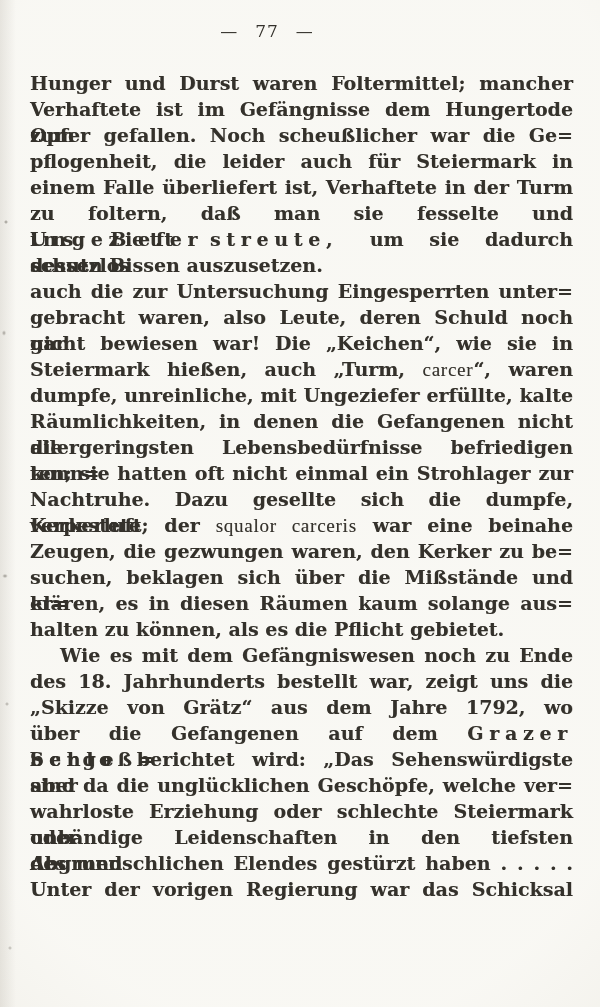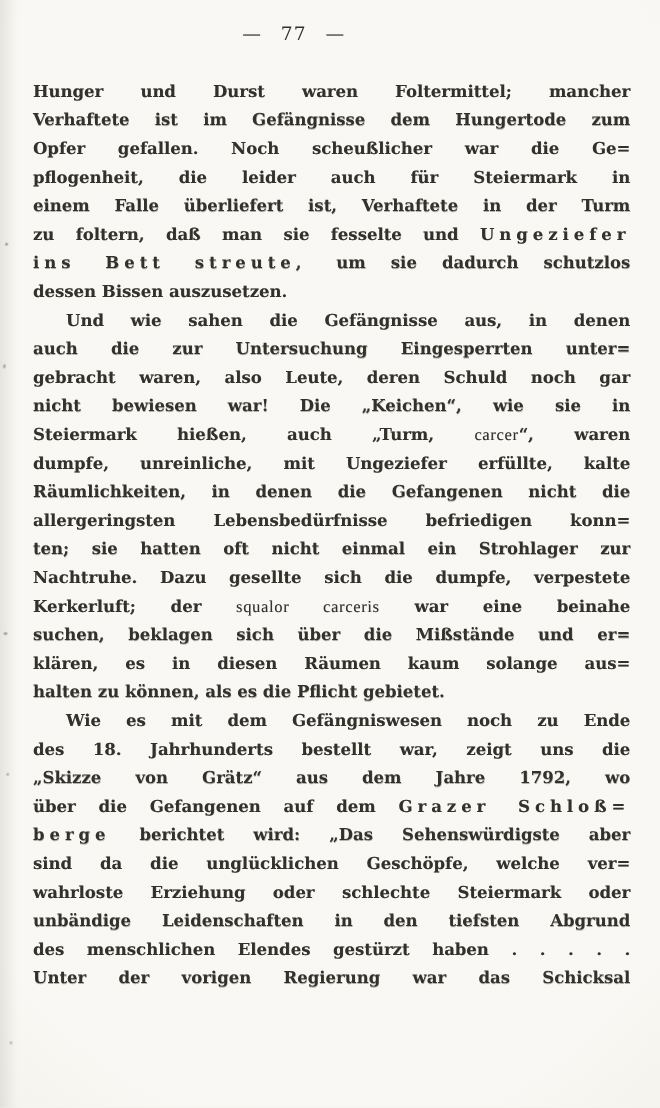--- a/index.html
+++ b/index.html
@@ -42,21 +42,21 @@
     color: var(--ink);
     letter-spacing: 1px;
   }
   .header .pgnum { font-weight: 500; }
   .text-block {
     position: absolute;
     top: 70px;
     left: 30px;
     width: 543px;
     color: var(--ink);
-    font-size: 15px;
+    font-size: 19px;
     font-weight: bold;
     text-shadow: 0.3px 0.3px 0 rgba(52,49,43,.35);
   }
   .line {
     height: 26px;
     line-height: 26px;
     white-space: nowrap;
     text-align: justify;
     text-align-last: justify;
     white-space: normal;
@@ -85,31 +85,31 @@
   </div>
   <div class="text-block">
       <div class="line"><span class="seg seg-fraktur">Hunger und Durst waren Foltermittel; mancher</span></div>
       <div class="line"><span class="seg seg-fraktur">Verhaftete ist im Gefängnisse dem Hungertode zum</span></div>
       <div class="line"><span class="seg seg-fraktur">Opfer gefallen. Noch scheußlicher war die Ge=</span></div>
       <div class="line"><span class="seg seg-fraktur">pflogenheit, die leider auch für Steiermark in</span></div>
       <div class="line"><span class="seg seg-fraktur">einem Falle überliefert ist, Verhaftete in der Turm</span></div>
       <div class="line"><span class="seg seg-fraktur">zu foltern, daß man sie fesselte und </span><span class="seg seg-spaced">Ungeziefer</span></div>
       <div class="line"><span class="seg seg-spaced">ins Bett streute, </span><span class="seg seg-fraktur">um sie dadurch schutzlos</span></div>
       <div class="line line-end-left"><span class="seg seg-fraktur">dessen Bissen auszusetzen.</span></div>
-      <div class="line line-indent"><span class="seg seg-fraktur">Und wie sahen die Gefängnisse aus, in denen</span></div>
       <div class="line"><span class="seg seg-fraktur">auch die zur Untersuchung Eingesperrten unter=</span></div>
       <div class="line"><span class="seg seg-fraktur">gebracht waren, also Leute, deren Schuld noch gar</span></div>
       <div class="line"><span class="seg seg-fraktur">nicht bewiesen war! Die „Keichen“, wie sie in</span></div>
       <div class="line"><span class="seg seg-fraktur">Steiermark hießen, auch „Turm, </span><span class="seg seg-antiqua">carcer</span><span class="seg seg-fraktur">“, waren</span></div>
       <div class="line"><span class="seg seg-fraktur">dumpfe, unreinliche, mit Ungeziefer erfüllte, kalte</span></div>
       <div class="line"><span class="seg seg-fraktur">Räumlichkeiten, in denen die Gefangenen nicht die</span></div>
       <div class="line"><span class="seg seg-fraktur">allergeringsten Lebensbedürfnisse befriedigen konn=</span></div>
       <div class="line"><span class="seg seg-fraktur">ten; sie hatten oft nicht einmal ein Strohlager zur</span></div>
       <div class="line"><span class="seg seg-fraktur">Nachtruhe. Dazu gesellte sich die dumpfe, verpestete</span></div>
       <div class="line"><span class="seg seg-fraktur">Kerkerluft; der </span><span class="seg seg-antiqua">squalor carceris</span><span class="seg seg-fraktur"> war eine beinahe</span></div>
+      <div class="line"><span class="seg seg-fraktur">Zeugen, die gezwungen waren, den Kerker zu be=</span></div>
       <div class="line"><span class="seg seg-fraktur">suchen, beklagen sich über die Mißstände und er=</span></div>
       <div class="line"><span class="seg seg-fraktur">klären, es in diesen Räumen kaum solange aus=</span></div>
       <div class="line line-end-left"><span class="seg seg-fraktur">halten zu können, als es die Pflicht gebietet.</span></div>
       <div class="line line-indent"><span class="seg seg-fraktur">Wie es mit dem Gefängniswesen noch zu Ende</span></div>
       <div class="line"><span class="seg seg-fraktur">des 18. Jahrhunderts bestellt war, zeigt uns die</span></div>
       <div class="line"><span class="seg seg-fraktur">„Skizze von Grätz“ aus dem Jahre 1792, wo</span></div>
       <div class="line"><span class="seg seg-fraktur">über die Gefangenen auf dem </span><span class="seg seg-spaced">Grazer Schloß=</span></div>
       <div class="line"><span class="seg seg-spaced">berge</span><span class="seg seg-fraktur"> berichtet wird: „Das Sehenswürdigste aber</span></div>
       <div class="line"><span class="seg seg-fraktur">sind da die unglücklichen Geschöpfe, welche ver=</span></div>
       <div class="line"><span class="seg seg-fraktur">wahrloste Erziehung oder schlechte Steiermark oder</span></div>

